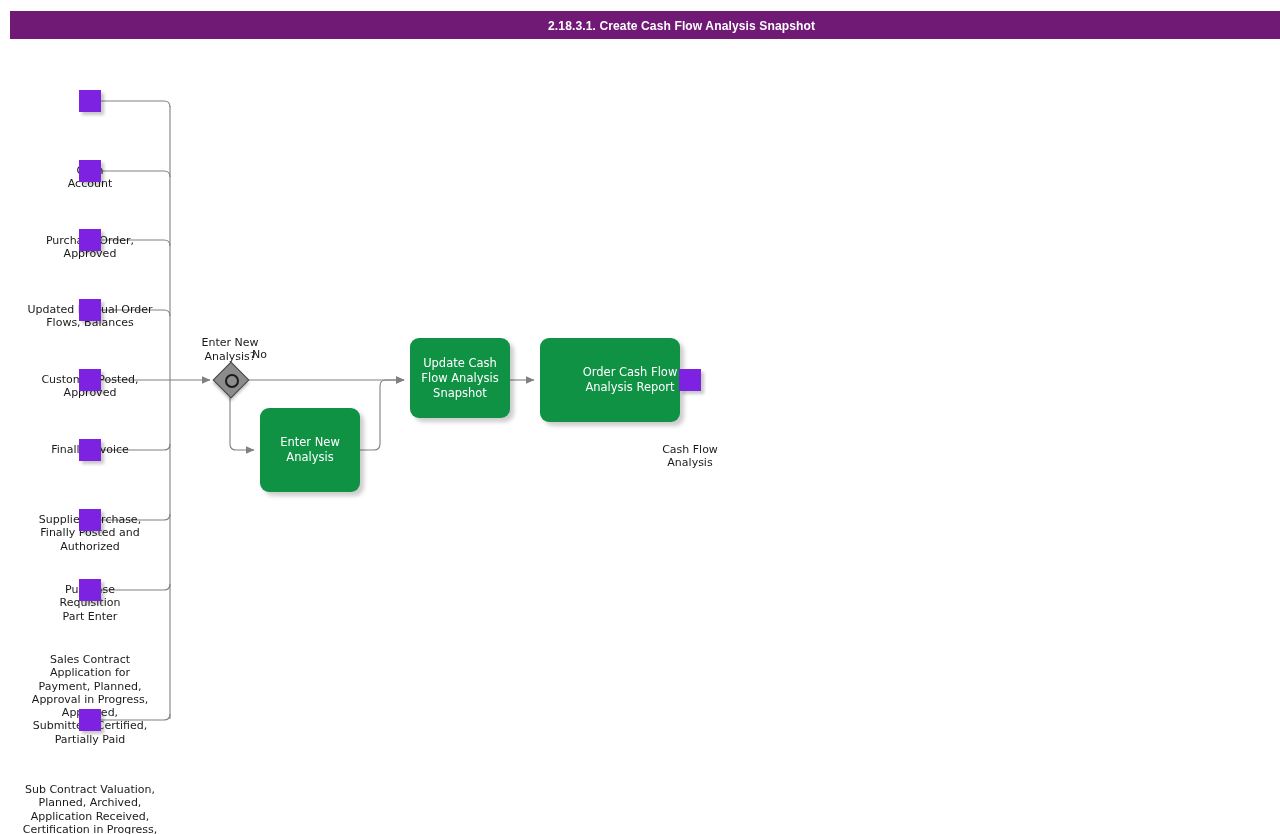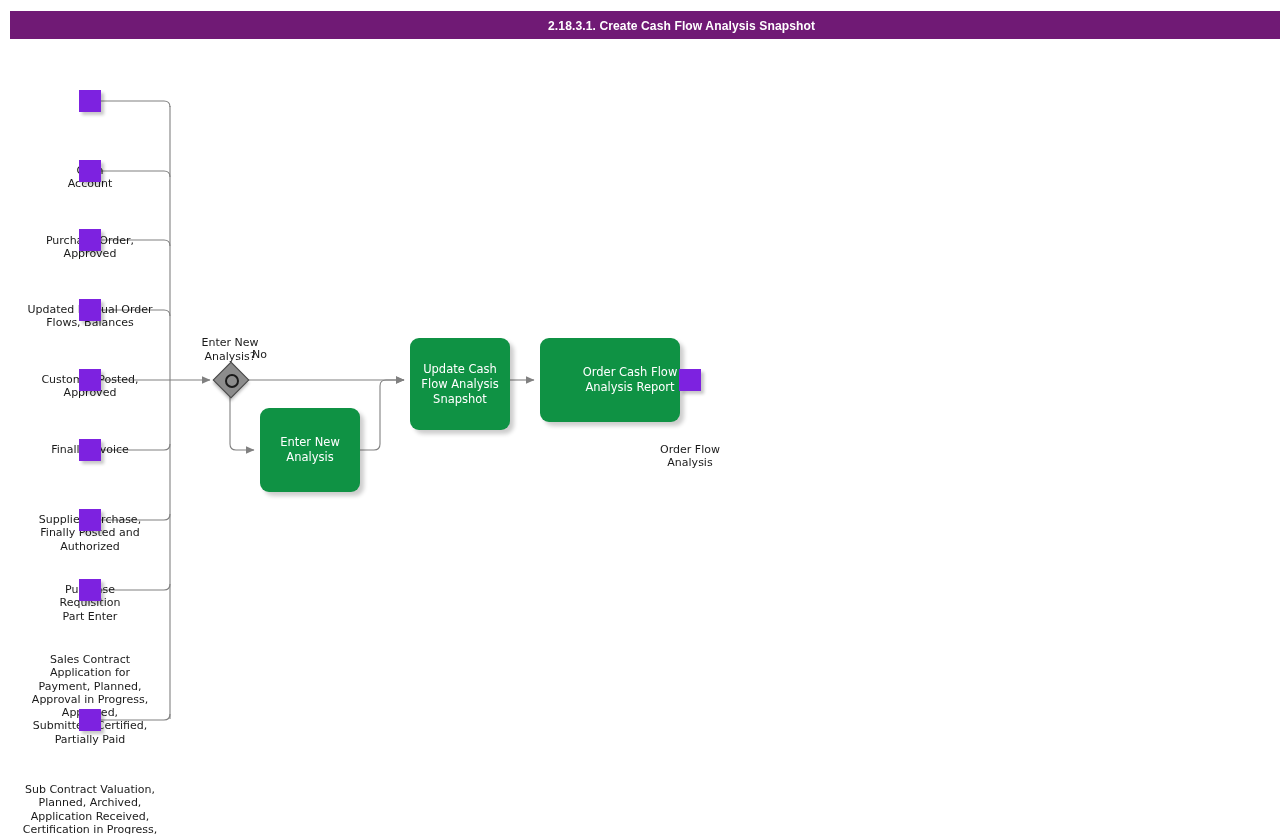--- a/index.html
+++ b/index.html
@@ -185,30 +185,30 @@
 Analysis?</div>
   </div>
 
   <div class="edge-label" style="left:252px;top:348px;">No</div>
 
   <div class="activity" style="left:260px;top:408px;width:100px;height:84px;">
     <span class="alabel">Enter New
 Analysis</span>
   </div>
 
-  <div class="activity" style="left:410px;top:338px;width:100px;height:92px;">
+  <div class="activity" style="left:410px;top:338px;width:100px;height:80px;">
     <span class="alabel">Update Cash
 Flow Analysis
 Snapshot</span>
   </div>
 
   <div class="activity" style="left:540px;top:338px;width:100px;height:84px;padding-left:40px;">
     <span class="alabel">Order Cash Flow
 Analysis Report</span>
   </div>
 
   <div class="data-node" style="left:679px;top:369px;width:22px;">
     <div class="chip"></div>
-    <div class="dlabel">Order Flow
+    <div class="dlabel">Cash Flow
 Analysis</div>
   </div>
 
 </div>
 
 </body></html>

